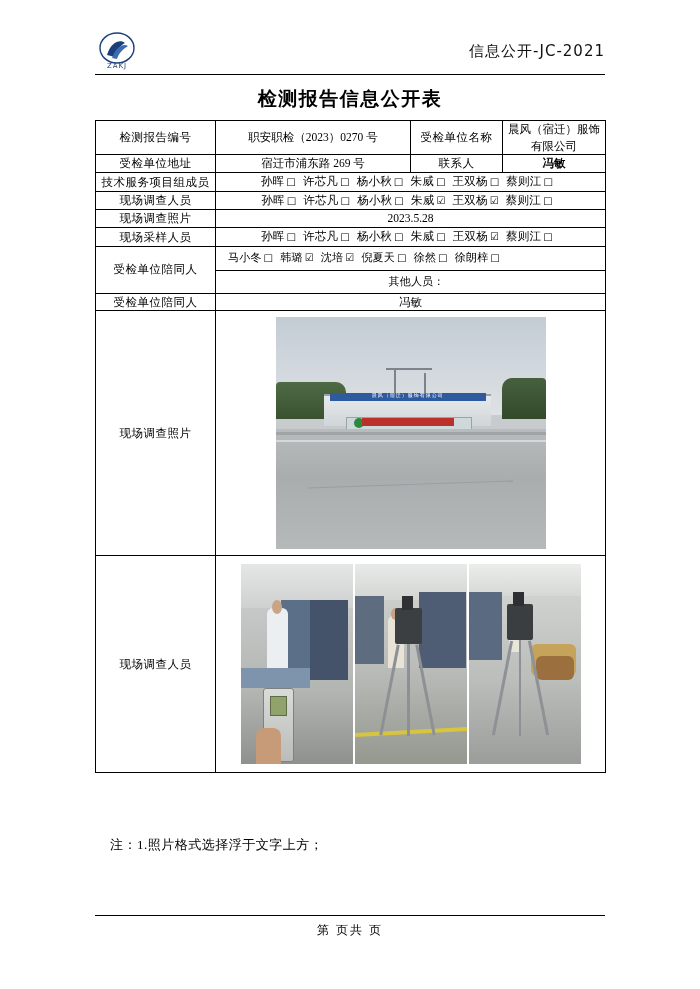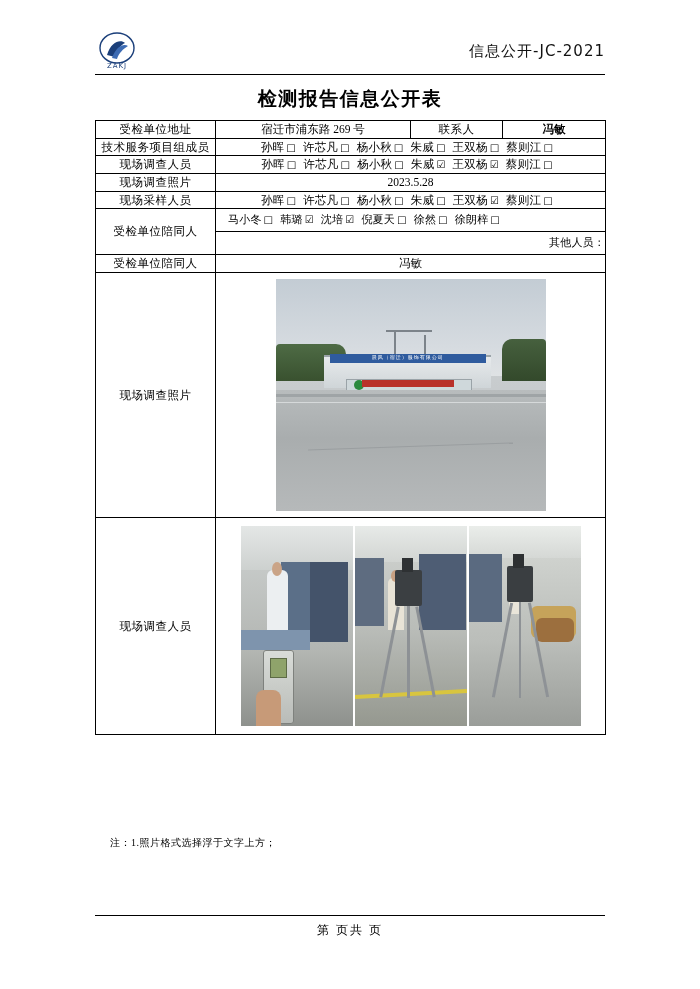--- a/index.html
+++ b/index.html
@@ -106,21 +106,21 @@
     font-size: 13.5px;
   }
   .bold-val {
     font-size: 15px;
     font-weight: bold;
   }
   .members {
     font-size: 11px;
     letter-spacing: 0.2px;
   }
-  .members .nm { margin-right: 2px; }
+  .members .nm { margin-right: 2px; font-family: Liberation Mono, monospace; }
   .photo-cell {
     padding: 6px 0;
     height: 244px;
   }
   .photo-cell2 {
     padding: 6px 0;
     height: 216px;
   }
 
   
@@ -246,21 +246,21 @@
   .pc-sampler-top { position:absolute; left:40%; top:14%; width:10%; height:7%; background:#2d3032; }
   .pc-tripod1 { position:absolute; left:29%; top:38%; width:2.5px; height:48%; background:#8e9296; transform:rotate(11deg); }
   .pc-tripod2 { position:absolute; left:45%; top:38%; width:2.5px; height:48%; background:#8e9296; }
   .pc-tripod3 { position:absolute; left:61%; top:38%; width:2.5px; height:48%; background:#8e9296; transform:rotate(-11deg); }
 
   
   .note {
     position: absolute;
     left: 110px;
     top: 836px;
-    font-size: 10px;
+    font-size: 13px;
     letter-spacing: 0.5px;
   }
 
   
   .footer-rule {
     position: absolute;
     left: 95px;
     top: 915px;
     width: 510px;
     border-bottom: 1.2px solid #000;
@@ -301,20 +301,26 @@
   <div class="tbl-wrap">
     <table class="main">
       <colgroup>
         <col style="width:120px">
         <col style="width:195px">
         <col style="width:92px">
         <col style="width:103px">
       </colgroup>
       <tbody>
         <tr>
+          <td class="lbl">检测报告编号</td>
+          <td class="big">职安职检（2023）0270 号</td>
+          <td class="lbl">受检单位名称</td>
+          <td>晨风（宿迁）服饰有限公司</td>
+        </tr>
+        <tr>
           <td class="lbl">受检单位地址</td>
           <td class="big">宿迁市浦东路 269 号</td>
           <td class="lbl">联系人</td>
           <td class="bold-val">冯敏</td>
         </tr>
         <tr>
           <td class="lbl">技术服务项目组成员</td>
           <td class="members" colspan="3"><span style="margin-right: 7px; white-space: nowrap;"><span class="nm">孙晖</span><span class="cb">□</span></span><span style="margin-right: 7px; white-space: nowrap;"><span class="nm">许芯凡</span><span class="cb">□</span></span><span style="margin-right: 7px; white-space: nowrap;"><span class="nm">杨小秋</span><span class="cb">□</span></span><span style="margin-right: 7px; white-space: nowrap;"><span class="nm">朱威</span><span class="cb">□</span></span><span style="margin-right: 7px; white-space: nowrap;"><span class="nm">王双杨</span><span class="cb">□</span></span><span style="margin-right: 7px; white-space: nowrap;"><span class="nm">蔡则江</span><span class="cb">□</span></span></td>
         </tr>
         <tr>
@@ -326,21 +332,21 @@
           <td colspan="3">2023.5.28</td>
         </tr>
         <tr>
           <td class="lbl">现场采样人员</td>
           <td class="members" colspan="3"><span style="margin-right: 7px; white-space: nowrap;"><span class="nm">孙晖</span><span class="cb">□</span></span><span style="margin-right: 7px; white-space: nowrap;"><span class="nm">许芯凡</span><span class="cb">□</span></span><span style="margin-right: 7px; white-space: nowrap;"><span class="nm">杨小秋</span><span class="cb">□</span></span><span style="margin-right: 7px; white-space: nowrap;"><span class="nm">朱威</span><span class="cb">□</span></span><span style="margin-right: 7px; white-space: nowrap;"><span class="nm">王双杨</span><span class="cb">☑</span></span><span style="margin-right: 7px; white-space: nowrap;"><span class="nm">蔡则江</span><span class="cb">□</span></span></td>
         </tr>
         <tr>
           <td class="lbl">受检单位陪同人</td>
           <td colspan="3" style="padding:0">
             <div class="members" style="padding:3px 0 3px 12px; text-align:left; border-bottom:1px solid #000;"><span style="margin-right: 7px; white-space: nowrap;"><span class="nm">马小冬</span><span class="cb">□</span></span><span style="margin-right: 7px; white-space: nowrap;"><span class="nm">韩璐</span><span class="cb">☑</span></span><span style="margin-right: 7px; white-space: nowrap;"><span class="nm">沈培</span><span class="cb">☑</span></span><span style="margin-right: 7px; white-space: nowrap;"><span class="nm">倪夏天</span><span class="cb">□</span></span><span style="margin-right: 7px; white-space: nowrap;"><span class="nm">徐然</span><span class="cb">□</span></span><span style="margin-right: 7px; white-space: nowrap;"><span class="nm">徐朗梓</span><span class="cb">□</span></span></div>
-            <div class="members" style="padding:3px 0 3px 12px; text-align:right;">其他人员：</div>
+            <div class="members" style="padding:3px 0 3px 12px; text-align:center;">其他人员：</div>
           </td>
         </tr>
         <tr>
           <td class="lbl">受检单位陪同人</td>
           <td colspan="3">冯敏</td>
         </tr>
 
         <tr>
           <td class="lbl">现场调查照片</td>
           <td class="photo-cell" colspan="3">

